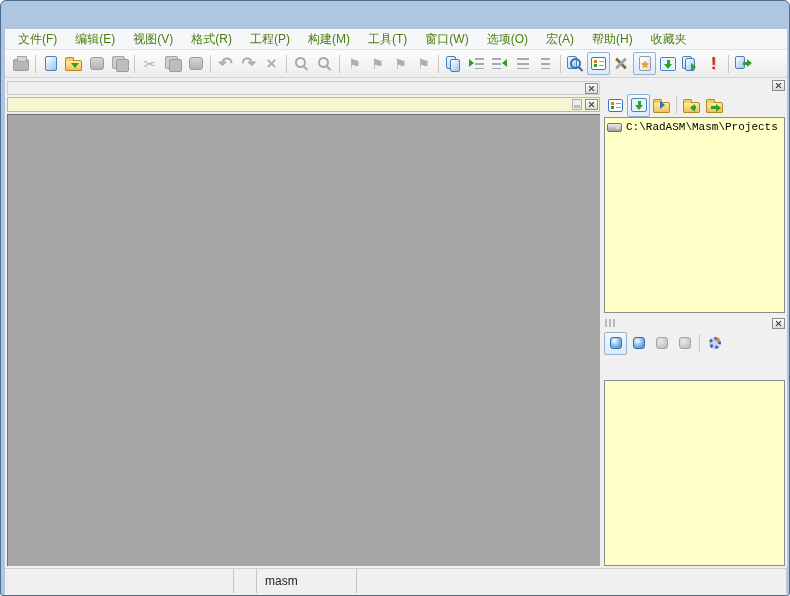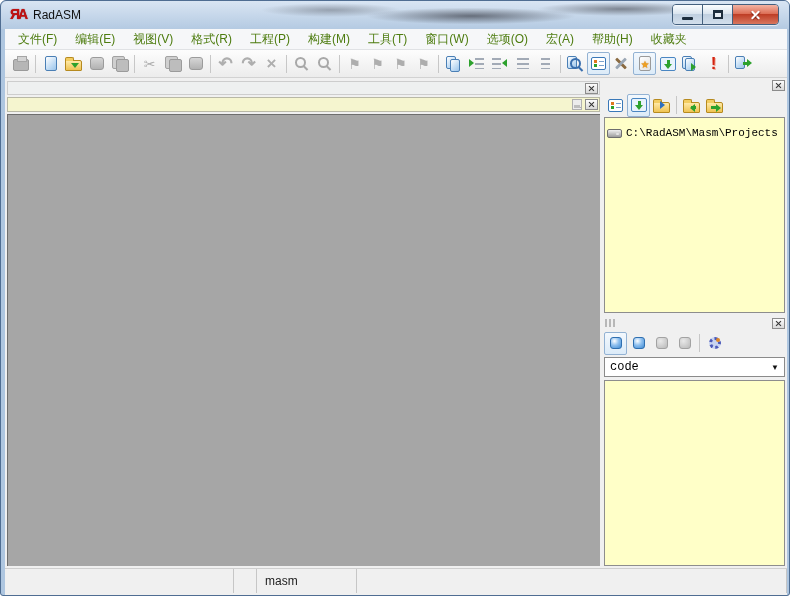--- a/index.html
+++ b/index.html
@@ -110,21 +110,21 @@
     border:3px solid transparent; border-bottom:3px solid #707070; }
   .mini-scroll::after { content:""; position:absolute; left:1px; bottom:1px; width:6px; height:3px; background:#bdbdbd; }
   .mdi { position:absolute; left:2px; top:36px; width:593px; height:452px; background:#a6a6a6;
     border-top:1px solid #6e6e6e; border-left:1px solid #6e6e6e; }
 
   
   .dock { position:absolute; left:599px; top:0px; width:181px; height:488px; }
   .pa-close { right:0; top:2px; } .pb-close { right:0; top:240px; }
   .pa-toolbar { position:absolute; left:0; top:15px; width:181px; height:24px; display:flex; align-items:center; }
   .tree { position:absolute; left:0; top:39px; width:181px; height:196px; background:#ffffc8; border:1px solid #8d8d8d;
-    padding:9px 2px; overflow:hidden; }
+    padding:3px 2px; overflow:hidden; }
   .tree-item { display:flex; align-items:center; gap:4px; font-family:"Liberation Mono", monospace;
     font-size:11px; color:#000; white-space:nowrap; }
   .pb-toolbar { position:absolute; left:0; top:253px; width:181px; height:24px; display:flex; align-items:center; }
   .pgrip { position:absolute; left:1px; top:241px; width:12px; height:8px;
     background:repeating-linear-gradient(90deg, #b8b8b8 0 2px, transparent 2px 4px); }
   .combo { position:absolute; left:0; top:279px; width:181px; height:20px; background:#fff; border:1px solid #8a8a8a;
     display:flex; align-items:center; }
   .combo-text { flex:1; font-family:"Liberation Mono", monospace; font-size:12px; color:#000; padding-left:5px; }
   .combo-arrow { width:18px; text-align:center; font-size:8px; color:#111; }
   .pb-list { position:absolute; left:0; top:302px; width:181px; height:186px; background:#ffffc8; border:1px solid #8d8d8d; }
@@ -137,35 +137,20 @@
   .seg:last-child { border-right:none; }
   .grip { position:absolute; right:3px; bottom:3px; width:12px; height:12px; }
   .grip::before { content:""; position:absolute; right:0; bottom:0; width:2px; height:2px; background:#9a9a9a;
     box-shadow:-4px 0 #9a9a9a, 0 -4px #9a9a9a, -8px 0 #9a9a9a, -4px -4px #9a9a9a, 0 -8px #9a9a9a; }
 </style>
 </head>
 <body>
 
 <div class="window">
 
-  <div class="titlebar">
-    <span class="app-icon">ЯA</span>
-    <span class="win-title">RadASM</span>
-    <div class="caps">
-      <div class="cap">
-          <span class="g-min"></span>
-        </div>
-      <div class="cap">
-          <span class="g-max"></span>
-        </div>
-      <div class="cap close">
-          <span class="g-x"></span>
-        </div>
-    </div>
-  </div>
 
   <div class="menubar">
     <span class="menu-item">文件(F)</span>
     <span class="menu-item">编辑(E)</span>
     <span class="menu-item">视图(V)</span>
     <span class="menu-item">格式(R)</span>
     <span class="menu-item">工程(P)</span>
     <span class="menu-item">构建(M)</span>
     <span class="menu-item">工具(T)</span>
     <span class="menu-item">窗口(W)</span>
@@ -370,24 +355,20 @@
           </div>
         <div class="tbtn">
             <span class="ic bluesq dim"></span>
           </div>
         <div class="tsep"></div>
         <div class="tbtn">
             <span class="ic i-gear"></span>
           </div>
       </div>
 
-      <div class="combo">
-        <span class="combo-text">code</span>
-        <span class="combo-arrow">▼</span>
-      </div>
 
       <div class="pb-list"></div>
     </div>
   </div>
 
   <div class="statusbar">
     <div class="seg" style="left:0;width:229px;"></div>
     <div class="seg" style="left:229px;width:23px;"></div>
     <div class="seg" style="left:252px;width:100px;">masm</div>
     <div class="seg" style="left:352px;width:430px;"></div>

